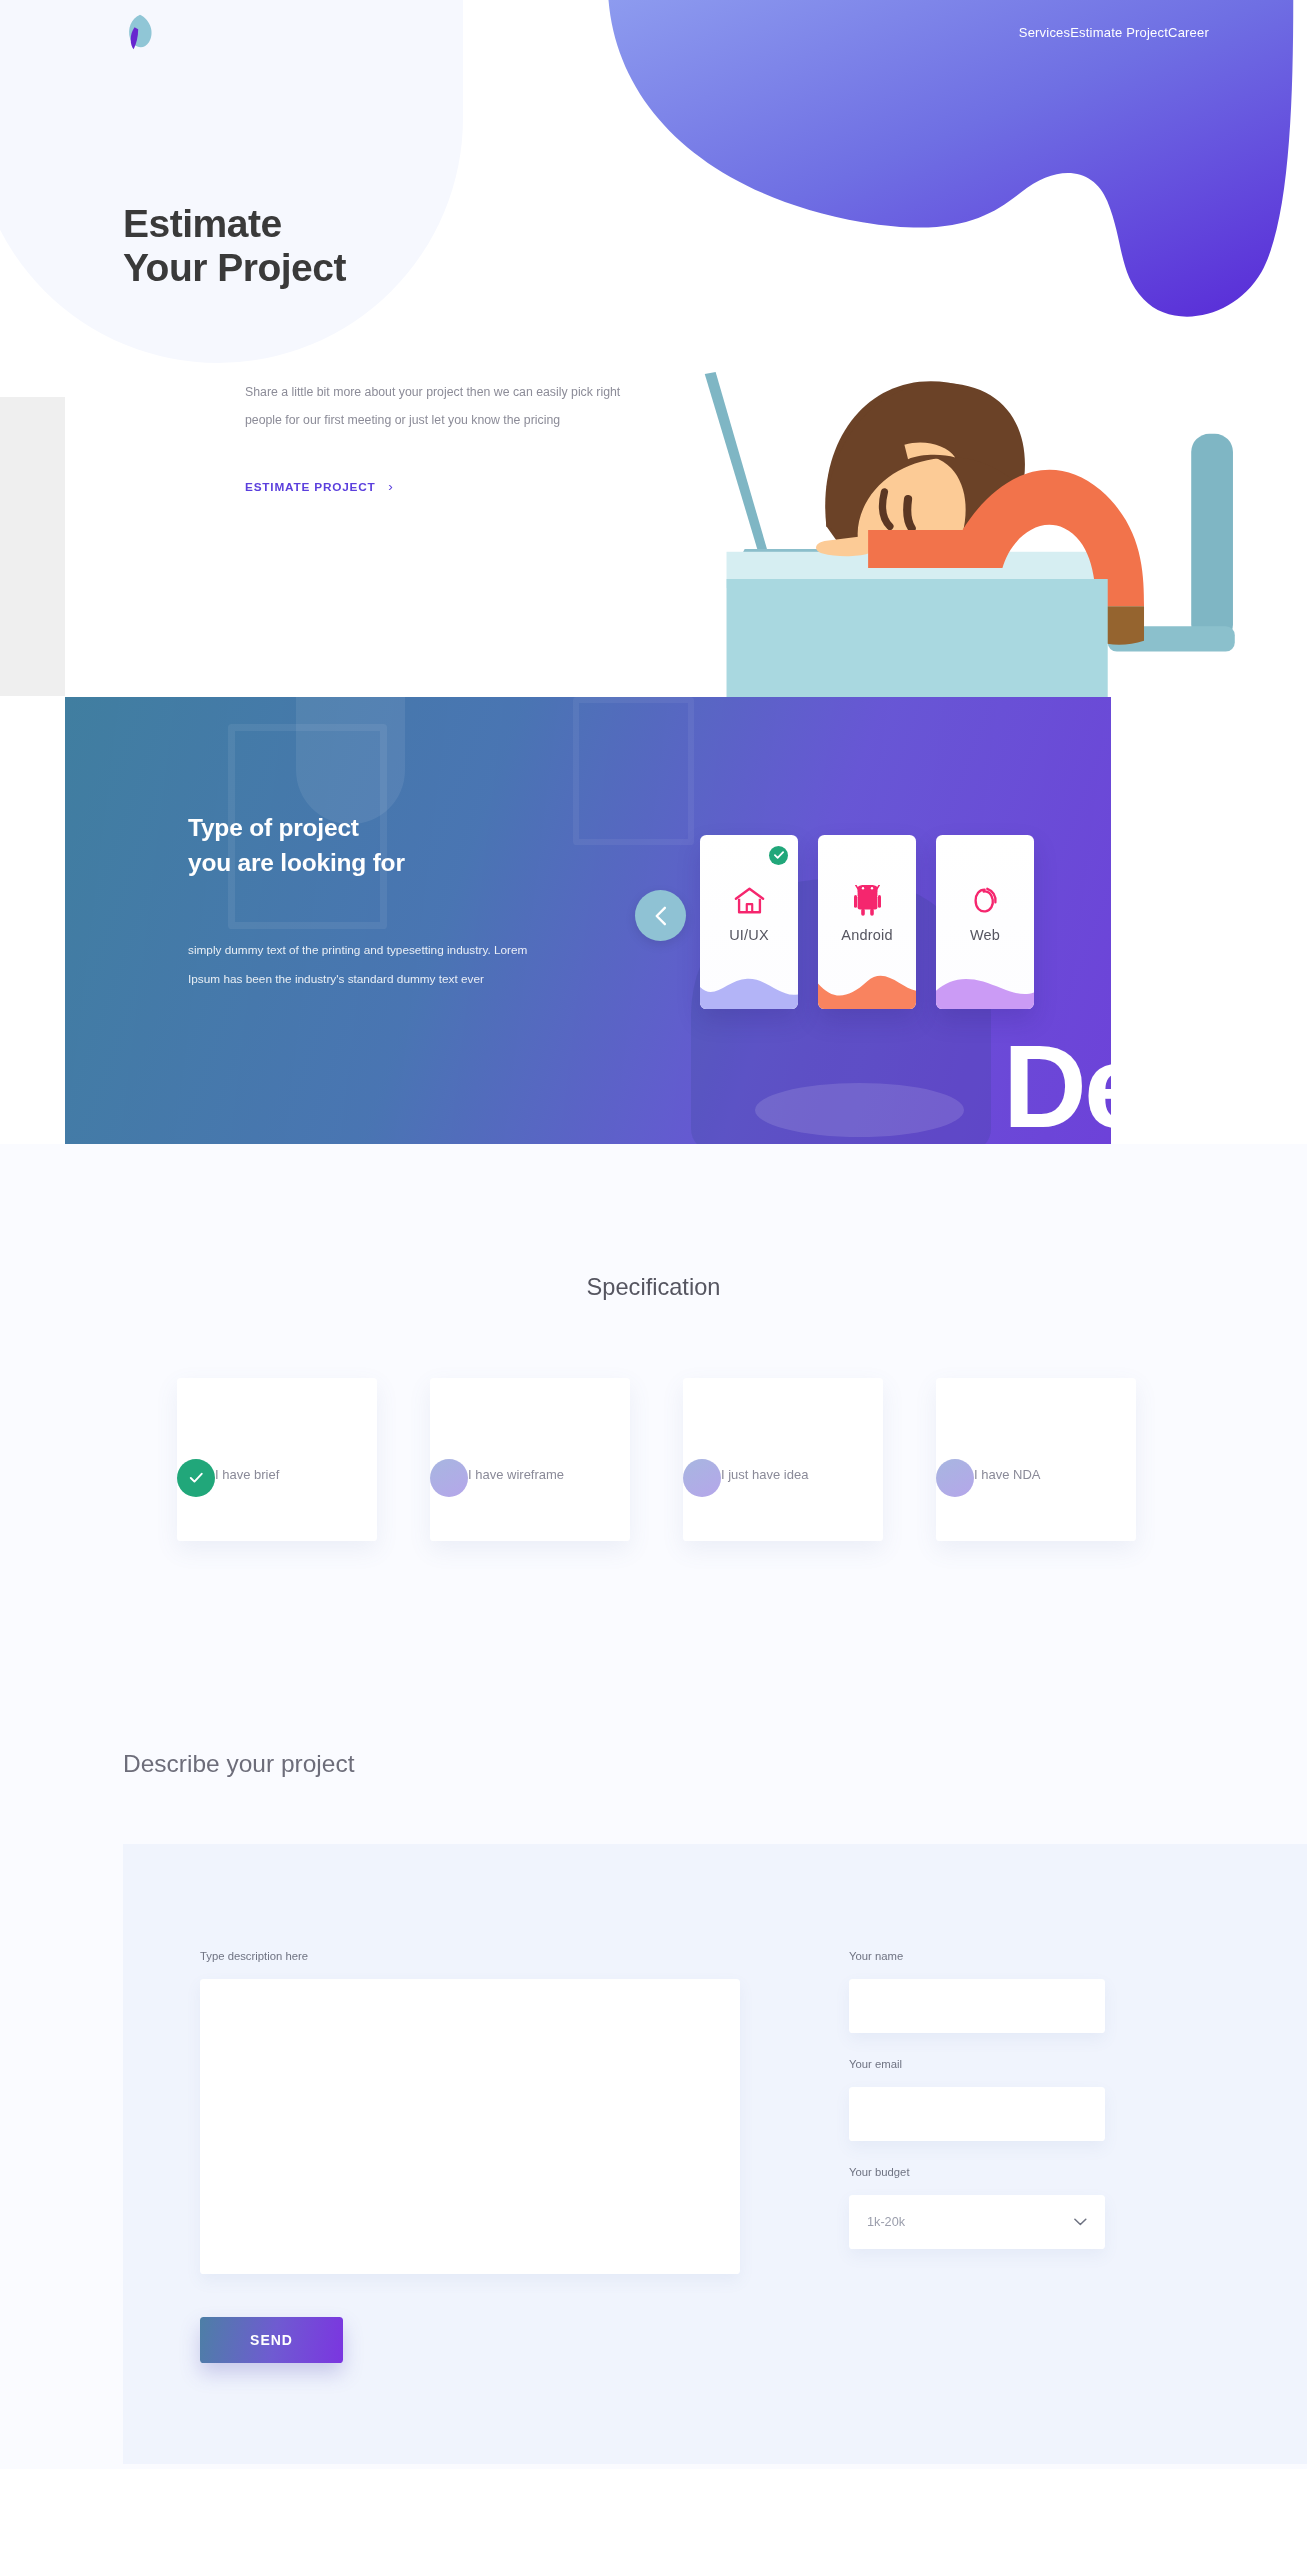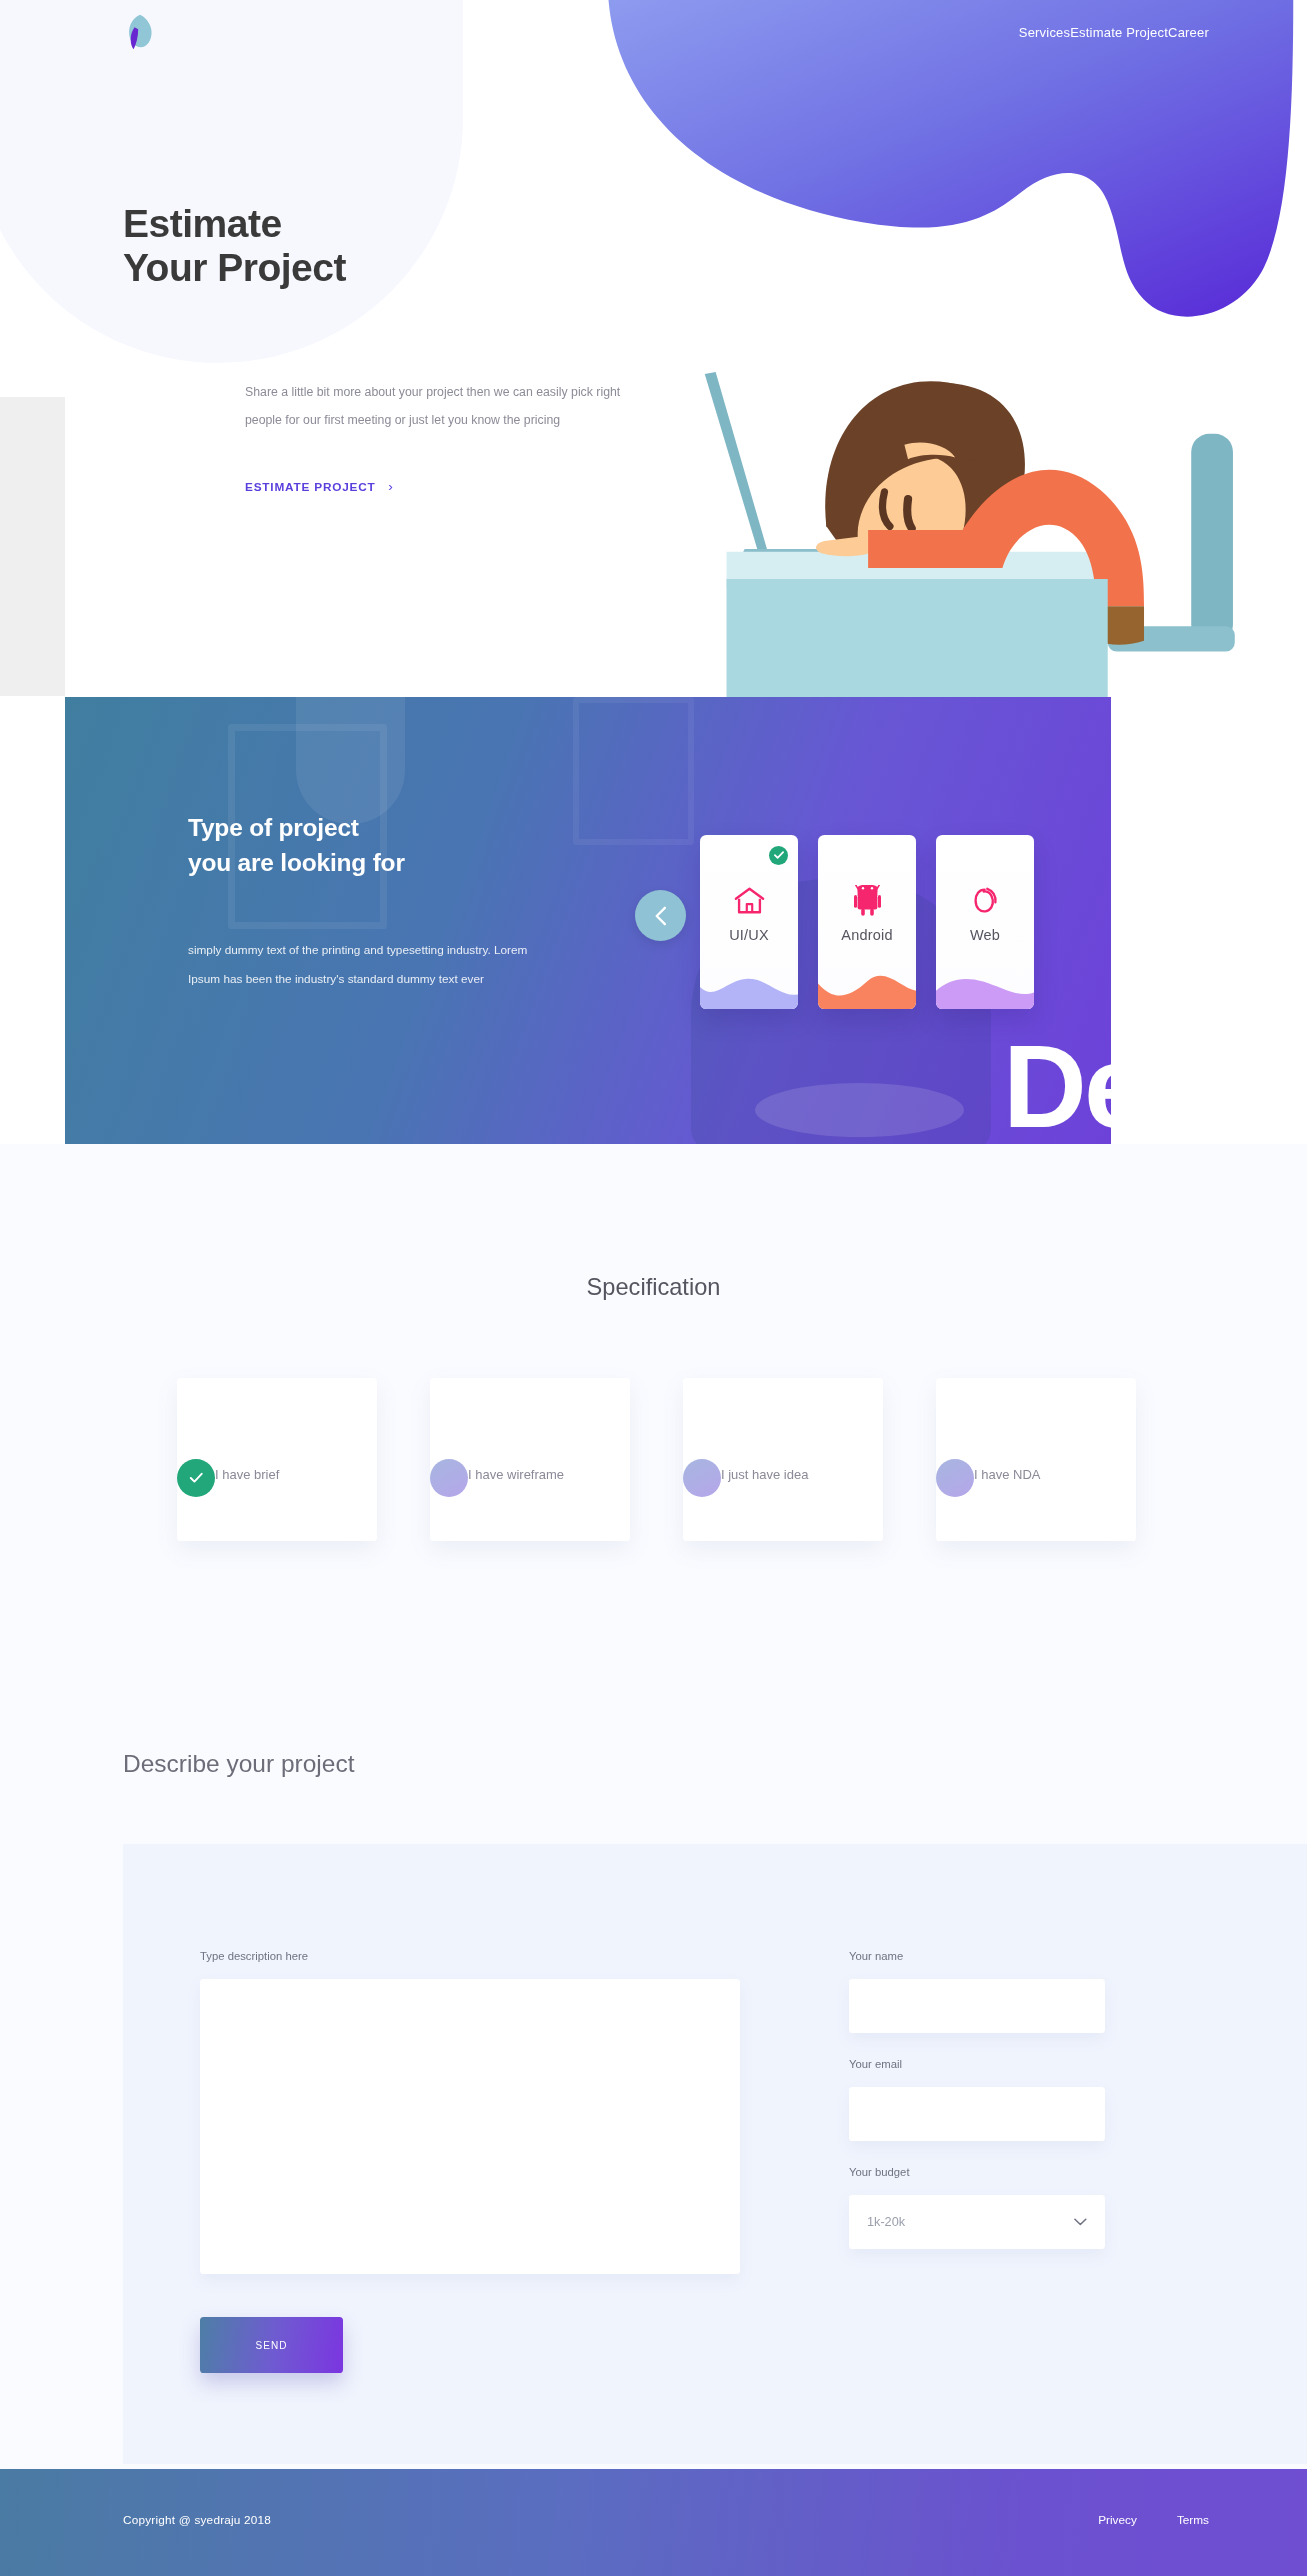--- a/index.html
+++ b/index.html
@@ -190,24 +190,24 @@
   .budget-label { position:absolute; left:849px; top:2166px; }
   .budget-wrap {
     position:absolute; left:849px; top:2195px; width:256px; height:54px;
     background:#ffffff; border-radius:3.6px;
     box-shadow:0 6.4px 16.3px rgba(90,110,170,.07);
     display:flex; align-items:center; justify-content:space-between;
     padding:12px 18px; cursor:pointer;
   }
   .budget-value { font-size:12.7px; color:#9b9eac; }
   .send-btn {
-    position:absolute; left:200px; top:2317px; width:143px; height:56px;
+    position:absolute; left:200px; top:2317px; width:143px; height:46px;
     border:none; border-radius:3.6px; cursor:pointer;
     background:linear-gradient(100deg,#4d7fa6 0%,#6f5bd1 52%, #7b35e0 100%);
-    color:#ffffff; font-size:10px; font-weight:400; letter-spacing:1px;
+    color:#ffffff; font-size:14px; font-weight:700; letter-spacing:1px;
     font-family:"Liberation Sans", sans-serif;
     box-shadow:0 10px 20px rgba(80,70,180,.25);
   }
 
   
   .footer {
     position:absolute; left:0; top:2469px; width:1307px; height:107px;
     background:linear-gradient(96deg,#4a7ba3 0%,#5a6ec0 42%,#6b51cf 78%,#6f4ed2 100%);
   }
   .footer-copy {
@@ -416,22 +416,15 @@
   <label class="field-label budget-label">Your budget</label>
   <div class="budget-wrap">
     <span class="budget-value">1k-20k</span>
     <svg width="12.7" height="8.2" viewBox="0 0 14 9">
       <path d="M1 1.4 L7 7.2 L13 1.4" stroke="#6f7382" stroke-width="1.7" fill="none" stroke-linecap="round" stroke-linejoin="round"></path>
     </svg>
   </div>
 
   <button class="send-btn">SEND</button>
 
-  <footer class="footer">
-    <div class="footer-copy">Copyright @ syedraju 2018</div>
-    <div class="footer-links">
-      <a href="#">Privecy</a>
-      <a href="#">Terms</a>
-    </div>
-  </footer>
 
 </div>
 
 
 </body></html>

